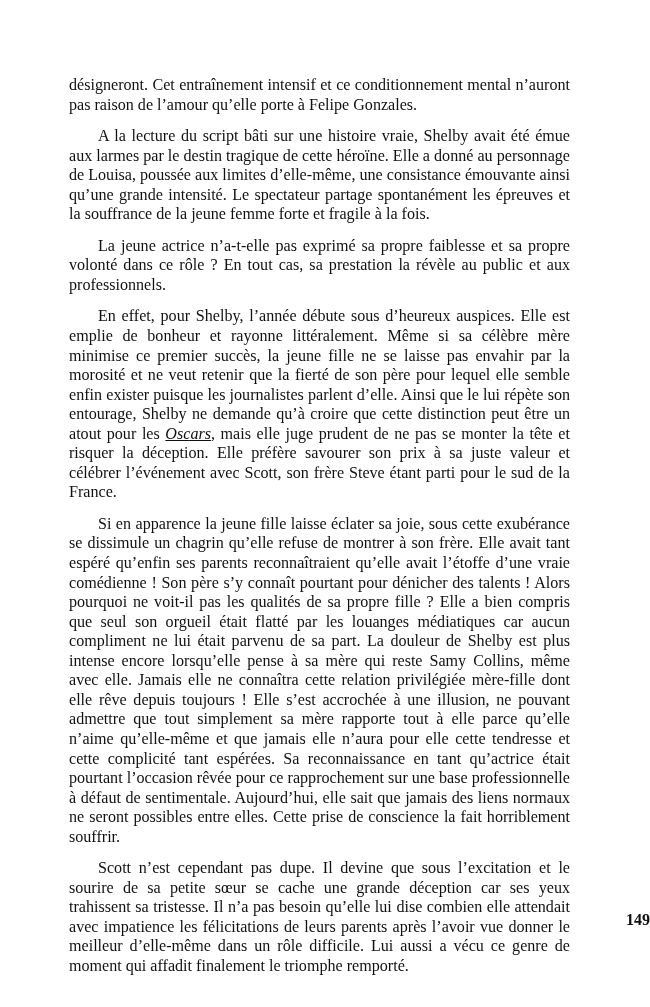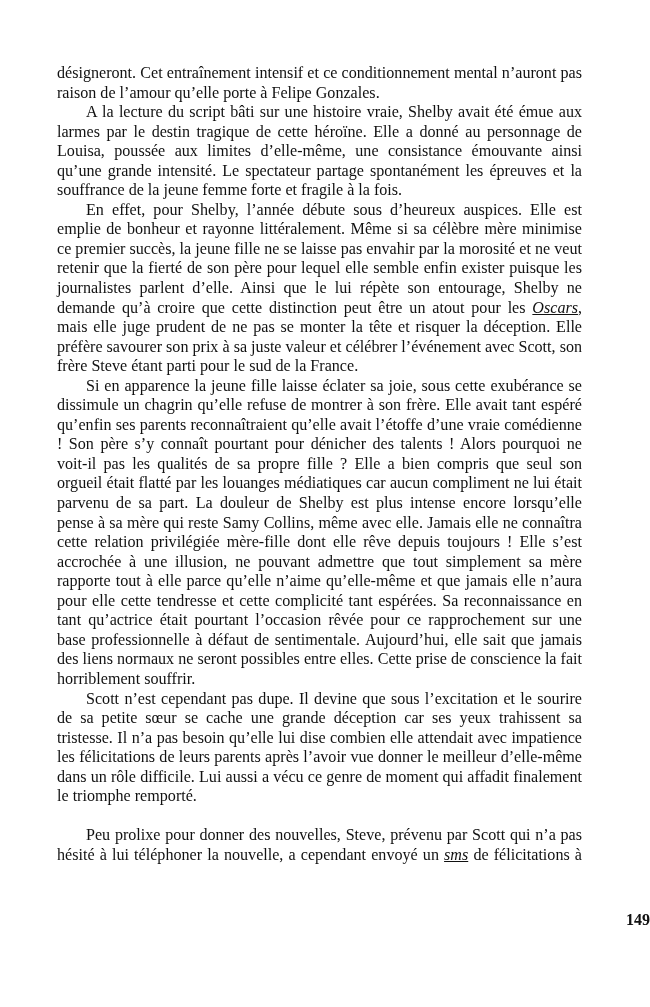--- a/index.html
+++ b/index.html
@@ -19,21 +19,21 @@
       top: 63px;
       width: 525px;
       font-family: "Liberation Serif", "DejaVu Serif", serif;
       font-size: 16.1px;
       line-height: 19.55px;
       color: #111111;
       text-align: justify;
       hyphens: none;
     }
     .para {
-      margin: 0;
+      margin: 12px;
       text-indent: 29px;
     }
     .para.noindent {
       text-indent: 0;
     }
     .blank {
       height: 19.55px;
     }
     .page-number {
       position: absolute;
@@ -47,20 +47,21 @@
       font-weight: bold;
     }
     em { font-style: italic; text-decoration: underline; }
   </style>
 </head>
 <body>
 
 <div class="page">
   <p class="para noindent">désigneront. Cet entraînement intensif et ce conditionnement mental n’auront pas raison de l’amour qu’elle porte à Felipe Gonzales.</p>
   <p class="para">A la lecture du script bâti sur une histoire vraie, Shelby avait été émue aux larmes par le destin tragique de cette héroïne. Elle a donné au personnage de Louisa, poussée aux limites d’elle-même, une consistance émouvante ainsi qu’une grande intensité. Le spectateur partage spontanément les épreuves et la souffrance de la jeune femme forte et fragile à la fois.</p>
+  <p class="para">La jeune actrice n’a-t-elle pas exprimé sa propre faiblesse et sa propre volonté dans ce rôle ? En tout cas, sa prestation la révèle au public et aux professionnels.</p>
   <p class="para"><span>En effet, pour Shelby, l’année débute sous d’heureux auspices. Elle est emplie de bonheur et rayonne littéralement. Même si sa célèbre mère minimise ce premier succès, la jeune fille ne se laisse pas envahir par la morosité et ne veut retenir que la fierté de son père pour lequel elle semble enfin exister puisque les journalistes parlent d’elle. Ainsi que le lui répète son entourage, Shelby ne demande qu’à croire que cette distinction peut être un atout pour les </span><em>Oscars</em><span>, mais elle juge prudent de ne pas se monter la tête et risquer la déception. Elle préfère savourer son prix à sa juste valeur et célébrer l’événement avec Scott, son frère Steve étant parti pour le sud de la France.</span></p>
   <p class="para">Si en apparence la jeune fille laisse éclater sa joie, sous cette exubérance se dissimule un chagrin qu’elle refuse de montrer à son frère. Elle avait tant espéré qu’enfin ses parents reconnaîtraient qu’elle avait l’étoffe d’une vraie comédienne ! Son père s’y connaît pourtant pour dénicher des talents ! Alors pourquoi ne voit-il pas les qualités de sa propre fille ? Elle a bien compris que seul son orgueil était flatté par les louanges médiatiques car aucun compliment ne lui était parvenu de sa part. La douleur de Shelby est plus intense encore lorsqu’elle pense à sa mère qui reste Samy Collins, même avec elle. Jamais elle ne connaîtra cette relation privilégiée mère-fille dont elle rêve depuis toujours ! Elle s’est accrochée à une illusion, ne pouvant admettre que tout simplement sa mère rapporte tout à elle parce qu’elle n’aime qu’elle-même et que jamais elle n’aura pour elle cette tendresse et cette complicité tant espérées. Sa reconnaissance en tant qu’actrice était pourtant l’occasion rêvée pour ce rapprochement sur une base professionnelle à défaut de sentimentale. Aujourd’hui, elle sait que jamais des liens normaux ne seront possibles entre elles. Cette prise de conscience la fait horriblement souffrir.</p>
   <p class="para">Scott n’est cependant pas dupe. Il devine que sous l’excitation et le sourire de sa petite sœur se cache une grande déception car ses yeux trahissent sa tristesse. Il n’a pas besoin qu’elle lui dise combien elle attendait avec impatience les félicitations de leurs parents après l’avoir vue donner le meilleur d’elle-même dans un rôle difficile. Lui aussi a vécu ce genre de moment qui affadit finalement le triomphe remporté.</p>
   <div class="blank"></div>
   <p class="para" style="text-align-last: justify;"><span>Peu prolixe pour donner des nouvelles, Steve, prévenu par Scott qui n’a pas hésité à lui téléphoner la nouvelle, a cependant envoyé un </span><em>sms</em><span> de félicitations à</span></p>
 </div>
 
 <div class="page-number">149</div>
 
 </body></html>

